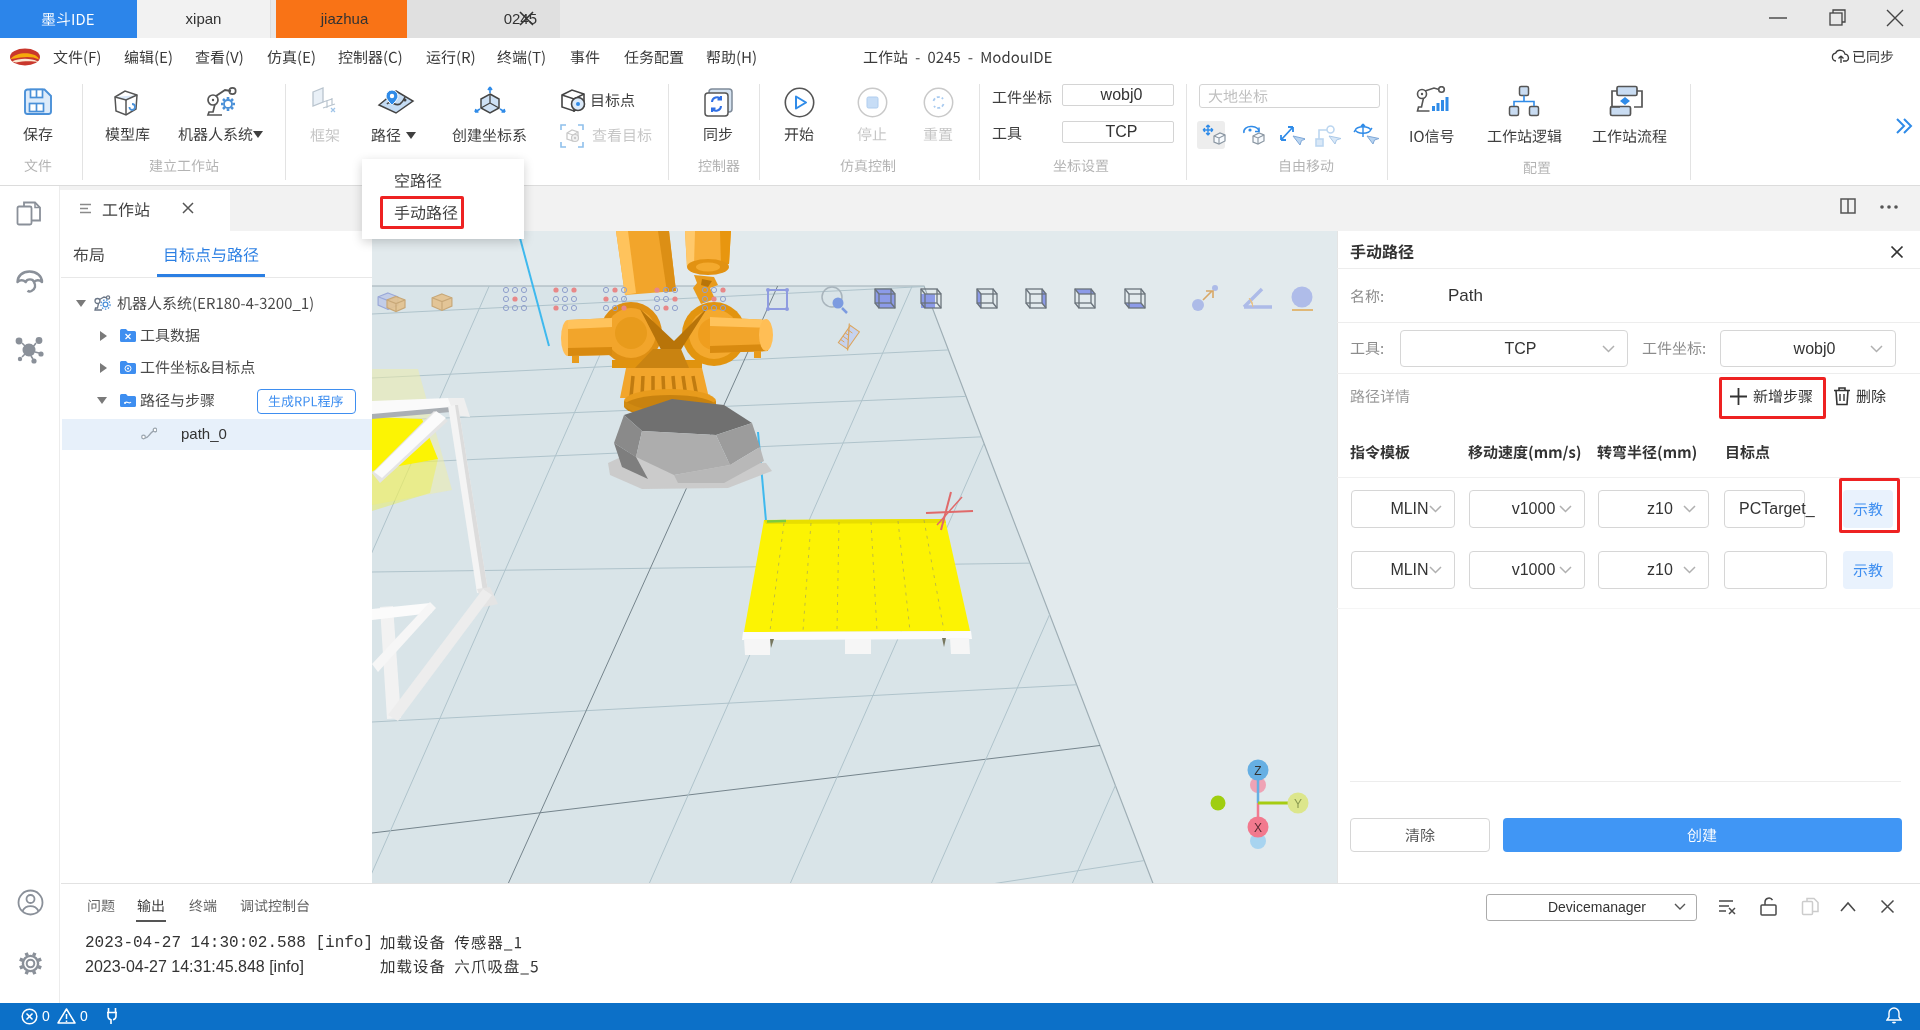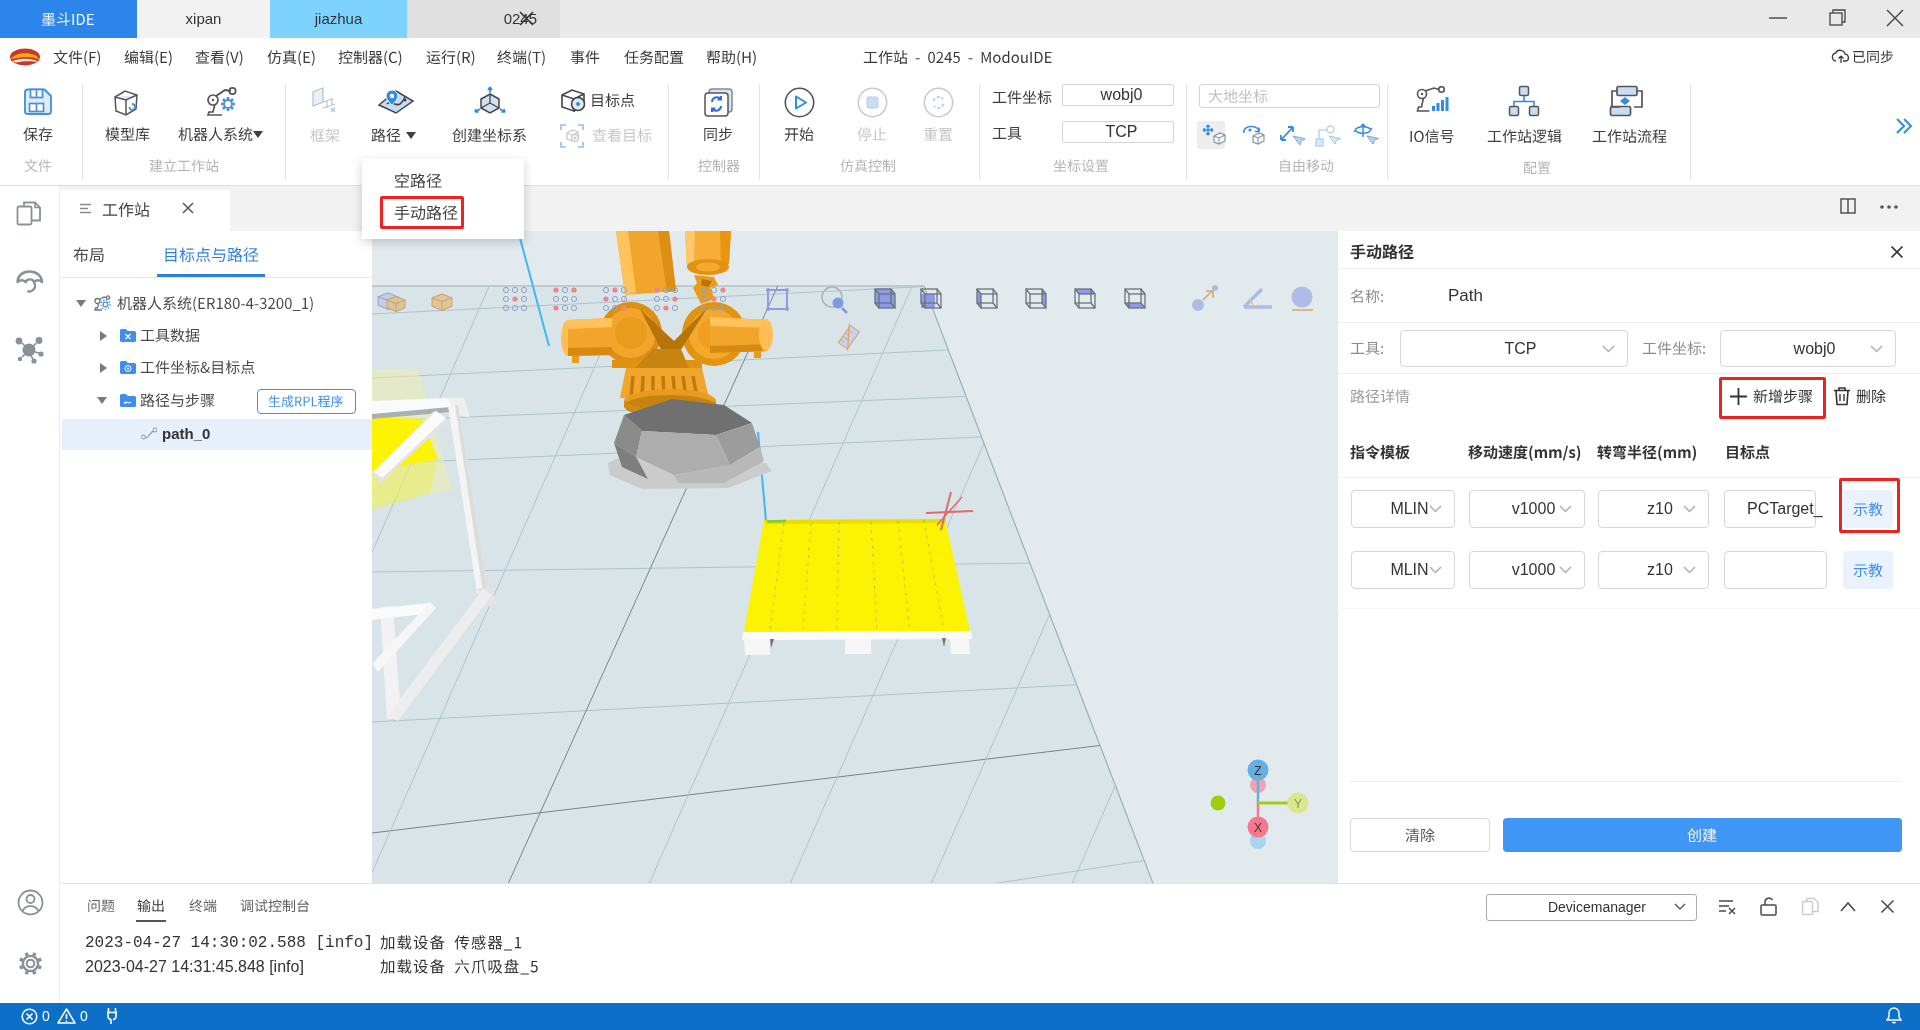--- a/index.html
+++ b/index.html
@@ -5,21 +5,21 @@
 .abs{position:absolute;}
 .b{box-sizing:border-box;text-align:center;}
 </style></head><body>
 <div class="abs" style="left:0;top:0;width:1920px;height:1030px;background:#fff">
 <div class="abs" style="left:0;top:0;width:1920px;height:38px;background:#E9E9E9"></div>
 <div class="abs" style="left:0;top:0;width:137px;height:38px;background:#2C85EA"></div>
 <svg style="position:absolute;left:41.2px;top:11.5px;overflow:visible" width="54" height="19">
       <path transform="translate(0,12.9)" d="M2.8 -4.6C2.5 -3.8 1.8 -3.1 1.0 -2.8L1.8 -2.2C2.7 -2.6 3.4 -3.4 3.7 -4.3ZM5.1 -4.3C5.3 -3.8 5.5 -3.2 5.6 -2.8L6.6 -3.0C6.5 -3.4 6.3 -4.0 6.1 -4.5ZM4.3 -10.7C4.7 -10.2 5.0 -9.5 5.2 -9.1L5.9 -9.4C5.8 -9.8 5.4 -10.4 5.0 -10.9ZM8.1 -4.3C8.5 -3.8 8.8 -3.2 9.0 -2.8L9.9 -3.1C9.8 -3.5 9.4 -4.1 9.0 -4.6ZM9.8 -10.9C9.6 -10.5 9.2 -9.7 8.8 -9.3L9.5 -9.0C9.9 -9.4 10.2 -10.1 10.6 -10.7ZM3.4 -11.2H6.9V-8.8H3.4ZM8.0 -11.2H11.5V-8.8H8.0ZM11.1 -4.2C11.8 -3.7 12.6 -2.9 13.0 -2.4L13.9 -2.8C13.5 -3.3 12.7 -4.1 12.0 -4.6H14.1V-5.5H8.0V-6.4H12.9V-7.2H8.0V-8.1H12.6V-12.0H2.4V-8.1H6.9V-7.2H2.2V-6.4H6.9V-5.5H0.9V-4.6H12.0ZM6.9 -3.3V-2.3H2.5V-1.4H6.9V-0.2H0.8V0.7H14.2V-0.2H8.0V-1.4H12.6V-2.3H8.0V-3.3Z M18.6 -10.8C19.8 -10.3 21.3 -9.4 22.1 -8.8L22.8 -9.7C22.0 -10.3 20.4 -11.2 19.2 -11.7ZM16.8 -7.4C18.2 -6.8 19.9 -5.9 20.8 -5.2L21.5 -6.2C20.6 -6.8 18.8 -7.7 17.5 -8.2ZM15.9 -2.9 16.0 -1.8 24.4 -3.0V1.2H25.5V-3.1L29.2 -3.7L29.0 -4.7L25.5 -4.2V-12.6H24.4V-4.1Z M31.5 0.0H32.9V-11.0H31.5Z M35.9 0.0H38.7C42.0 0.0 43.8 -2.1 43.8 -5.5C43.8 -9.0 42.0 -11.0 38.7 -11.0H35.9ZM37.3 -1.1V-9.9H38.5C41.1 -9.9 42.4 -8.3 42.4 -5.5C42.4 -2.8 41.1 -1.1 38.5 -1.1Z M46.2 0.0H52.7V-1.2H47.6V-5.2H51.8V-6.4H47.6V-9.8H52.6V-11.0H46.2Z" fill="#FFFFFF"></path>
     </svg>
 <div class="abs" style="left:137px;top:0;width:133px;height:38px;background:#F2F2F2;border-right:1px solid #DDD;color:#333;font-size:15px;text-align:center;line-height:38px">xipan</div>
-<div class="abs" style="left:270px;top:0;width:137px;height:38px;background:#7dd3fc;border-right:1px solid #DDD;color:#333;font-size:15px;text-align:center;line-height:38px">jiazhua</div>
+<div class="abs" style="left:276px;top:0;width:137px;height:38px;background:#f97316;border-right:1px solid #DDD;color:#333;font-size:15px;text-align:center;line-height:38px">jiazhua</div>
 <div class="abs" style="left:407px;top:0;width:130px;height:38px;background:#E0E0E0;color:#333;font-size:15px;line-height:38px;text-align:right">0245</div>
 <div class="abs" style="left:537px;top:0;width:23px;height:38px;background:#E0E0E0"></div>
 <svg class="abs" style="left:518px;top:10px" width="17" height="17">
       <path d="M2 2L15 15M15 2L2 15" stroke="#333" stroke-width="1.6"></path>
     </svg>
 <svg class="abs" style="left:1768px;top:8px" width="20" height="20">
       <path d="M1 10H19" stroke="#444" stroke-width="1.4"></path>
     </svg>
 <svg class="abs" style="left:1827px;top:8px" width="20" height="20">
       <rect x="3" y="5" width="12" height="12" fill="none" stroke="#444" stroke-width="1.3"></rect>
@@ -437,21 +437,21 @@
 <div class="abs b" style="left:257px;top:389px;width:99px;height:25px;border:1px solid #3E8EF0;border-radius:4px"></div>
 <svg style="position:absolute;left:268.2px;top:394.5px;overflow:visible" width="76" height="16">
       <path transform="translate(0,11.2)" d="M3.1 -10.7C2.6 -8.9 1.8 -7.0 0.7 -5.9C0.9 -5.8 1.4 -5.5 1.6 -5.3C2.1 -5.9 2.5 -6.6 2.9 -7.4H6.0V-4.6H2.1V-3.6H6.0V-0.3H0.7V0.6H12.3V-0.3H7.0V-3.6H11.2V-4.6H7.0V-7.4H11.7V-8.4H7.0V-10.9H6.0V-8.4H3.4C3.7 -9.1 3.9 -9.8 4.1 -10.5Z M20.1 -10.9C20.1 -10.2 20.1 -9.4 20.1 -8.7H14.7V-5.1C14.7 -3.4 14.5 -1.1 13.5 0.5C13.7 0.6 14.1 0.9 14.3 1.1C15.5 -0.6 15.7 -3.2 15.7 -5.0V-5.1H18.1C18.0 -2.9 17.9 -2.1 17.8 -1.9C17.7 -1.8 17.6 -1.7 17.4 -1.7C17.1 -1.7 16.6 -1.7 16.0 -1.8C16.1 -1.5 16.2 -1.2 16.2 -0.9C16.9 -0.8 17.5 -0.8 17.8 -0.9C18.2 -0.9 18.4 -1.0 18.6 -1.2C18.9 -1.6 18.9 -2.7 19.0 -5.6C19.0 -5.8 19.0 -6.0 19.0 -6.0H15.7V-7.8H20.2C20.4 -5.7 20.7 -3.7 21.2 -2.2C20.3 -1.2 19.3 -0.4 18.1 0.2C18.4 0.4 18.7 0.8 18.9 1.0C19.9 0.4 20.8 -0.3 21.6 -1.2C22.2 0.1 22.9 0.9 23.9 0.9C24.9 0.9 25.3 0.3 25.5 -1.9C25.2 -2.0 24.8 -2.2 24.6 -2.5C24.5 -0.7 24.4 -0.1 24.0 -0.1C23.3 -0.1 22.8 -0.8 22.3 -2.1C23.2 -3.3 24.0 -4.8 24.6 -6.5L23.6 -6.7C23.2 -5.4 22.6 -4.3 21.9 -3.2C21.6 -4.5 21.3 -6.0 21.2 -7.8H25.4V-8.7H21.1C21.1 -9.4 21.1 -10.2 21.1 -10.9ZM21.7 -10.3C22.6 -9.8 23.6 -9.2 24.0 -8.7L24.7 -9.4C24.2 -9.8 23.1 -10.5 22.3 -10.9Z M28.5 -5.0V-8.6H30.1C31.6 -8.6 32.4 -8.1 32.4 -6.9C32.4 -5.6 31.6 -5.0 30.1 -5.0ZM32.5 0.0H33.9L31.5 -4.2C32.8 -4.5 33.6 -5.4 33.6 -6.9C33.6 -8.8 32.2 -9.5 30.3 -9.5H27.3V0.0H28.5V-4.0H30.2Z M35.6 0.0H36.8V-3.8H38.3C40.4 -3.8 41.8 -4.7 41.8 -6.7C41.8 -8.8 40.4 -9.5 38.3 -9.5H35.6ZM36.8 -4.8V-8.6H38.1C39.8 -8.6 40.7 -8.1 40.7 -6.7C40.7 -5.4 39.9 -4.8 38.2 -4.8Z M43.8 0.0H49.2V-1.0H45.0V-9.5H43.8Z M56.5 -9.5H60.4V-7.1H56.5ZM55.5 -10.4V-6.3H61.3V-10.4ZM55.4 -2.7V-1.9H57.9V-0.2H54.5V0.7H62.1V-0.2H58.9V-1.9H61.5V-2.7H58.9V-4.3H61.8V-5.1H55.1V-4.3H57.9V-2.7ZM54.2 -10.7C53.3 -10.3 51.6 -9.9 50.1 -9.7C50.2 -9.5 50.3 -9.1 50.4 -8.9C51.0 -9.0 51.6 -9.1 52.3 -9.3V-7.3H50.2V-6.3H52.2C51.6 -4.8 50.8 -3.2 49.9 -2.2C50.1 -2.0 50.3 -1.6 50.4 -1.3C51.1 -2.1 51.8 -3.4 52.3 -4.7V1.0H53.3V-4.6C53.7 -4.0 54.2 -3.3 54.4 -3.0L55.0 -3.7C54.8 -4.0 53.6 -5.2 53.3 -5.5V-6.3H54.9V-7.3H53.3V-9.5C53.9 -9.6 54.4 -9.8 54.9 -10.0Z M67.4 -5.7C68.2 -5.3 69.3 -4.8 70.1 -4.4H65.5V-3.5H69.6V-0.1C69.6 0.1 69.5 0.1 69.3 0.2C69.0 0.2 68.1 0.2 67.2 0.1C67.3 0.4 67.5 0.8 67.5 1.1C68.7 1.1 69.5 1.1 69.9 0.9C70.4 0.8 70.6 0.5 70.6 -0.1V-3.5H73.4C72.9 -2.9 72.4 -2.3 72.0 -1.9L72.8 -1.5C73.5 -2.2 74.2 -3.2 74.9 -4.1L74.2 -4.4L74.0 -4.4H71.6L71.7 -4.5C71.4 -4.6 71.1 -4.8 70.7 -5.0C71.8 -5.6 72.9 -6.4 73.7 -7.2L73.0 -7.7L72.8 -7.6H66.3V-6.8H72.0C71.4 -6.3 70.6 -5.8 69.9 -5.4C69.2 -5.7 68.5 -6.0 68.0 -6.3ZM68.7 -10.7C68.9 -10.3 69.1 -9.9 69.3 -9.5H64.1V-5.8C64.1 -4.0 64.0 -1.3 62.9 0.5C63.2 0.6 63.6 0.9 63.8 1.1C64.9 -0.9 65.1 -3.8 65.1 -5.8V-8.6H74.9V-9.5H70.4C70.2 -9.9 69.9 -10.5 69.6 -11.0Z" fill="#3E8EF0"></path>
     </svg>
 <div class="abs" style="left:62px;top:419px;width:310px;height:31px;background:#E7F0FA"></div>
 <svg class="abs" style="left:141px;top:427px" width="16" height="13">
       <path d="M2 10c4 3 6-2 8-4s4-3 5-1" fill="none" stroke="#9AA4AE" stroke-width="1.5"></path>
       <circle cx="2.5" cy="10" r="1.8" fill="#fff" stroke="#9AA4AE" stroke-width="1.2"></circle>
       <circle cx="14" cy="3" r="1.8" fill="#fff" stroke="#9AA4AE" stroke-width="1.2"></circle>
     </svg>
-<div class="abs" style="left:162px;top:425px;font-size:15px;font-weight:bold;color:#333">path_0</div>
+<div class="abs" style="left:181px;top:425px;font-size:15px;font-weight:normal;color:#333">path_0</div>
 <div class="abs b" style="left:61px;top:883px;width:1859px;height:120px;background:#FFFFFF;border-top:1px solid #E2E2E2"></div>
 <svg style="position:absolute;left:87.0px;top:899.0px;overflow:visible" width="28" height="18">
       <path transform="translate(0,12.0)" d="M1.3 -8.6V1.1H2.3V-8.6ZM1.5 -11.1C2.2 -10.3 3.1 -9.3 3.5 -8.7L4.3 -9.3C3.9 -9.9 2.9 -10.9 2.2 -11.6ZM5.0 -11.0V-10.0H11.6V-0.4C11.6 -0.1 11.6 -0.0 11.3 -0.0C11.1 -0.0 10.2 0.0 9.4 -0.0C9.5 0.3 9.7 0.7 9.8 1.0C10.9 1.0 11.6 1.0 12.1 0.8C12.5 0.6 12.7 0.3 12.7 -0.4V-11.0ZM4.5 -7.5V-1.4H5.5V-2.4H9.4V-7.5ZM5.5 -6.6H8.4V-3.3H5.5Z M16.5 -8.6H19.3V-7.5H16.5ZM16.5 -10.4H19.3V-9.4H16.5ZM15.5 -11.2V-6.8H20.3V-11.2ZM23.7 -7.4C23.6 -3.8 23.4 -2.0 20.4 -1.1C20.6 -0.9 20.8 -0.6 20.9 -0.4C24.1 -1.4 24.5 -3.5 24.6 -7.4ZM24.2 -2.6C25.1 -2.0 26.2 -1.1 26.7 -0.5L27.4 -1.1C26.8 -1.7 25.7 -2.6 24.8 -3.2ZM15.7 -4.2C15.7 -2.2 15.4 -0.5 14.5 0.6C14.7 0.7 15.1 1.0 15.2 1.1C15.8 0.4 16.1 -0.4 16.3 -1.4C17.6 0.5 19.6 0.8 22.6 0.8H27.1C27.2 0.5 27.3 0.1 27.5 -0.1C26.7 -0.1 23.2 -0.1 22.6 -0.1C20.9 -0.1 19.5 -0.2 18.4 -0.6V-2.6H20.8V-3.4H18.4V-4.9H21.0V-5.7H14.7V-4.9H17.5V-1.1C17.1 -1.5 16.8 -1.9 16.5 -2.5C16.6 -3.0 16.6 -3.6 16.6 -4.2ZM21.6 -8.9V-3.0H22.4V-8.1H25.8V-3.1H26.7V-8.9H24.1C24.2 -9.3 24.4 -9.8 24.6 -10.3H27.4V-11.1H21.0V-10.3H23.5C23.4 -9.8 23.3 -9.3 23.1 -8.9Z" fill="#616161"></path>
     </svg>
 <svg style="position:absolute;left:137.0px;top:899.0px;overflow:visible" width="28" height="18">
       <path transform="translate(0,12.0)" d="M10.3 -6.3V-1.2H11.1V-6.3ZM12.1 -6.8V-0.1C12.1 0.1 12.0 0.1 11.8 0.1C11.7 0.1 11.1 0.1 10.5 0.1C10.6 0.4 10.7 0.8 10.7 1.0C11.6 1.0 12.1 1.0 12.5 0.8C12.8 0.7 12.9 0.4 12.9 -0.1V-6.8ZM1.0 -4.6C1.1 -4.7 1.5 -4.8 2.0 -4.8H3.1V-2.9C2.1 -2.7 1.3 -2.5 0.6 -2.3L0.8 -1.3L3.1 -1.9V1.1H4.0V-2.2L5.2 -2.5L5.1 -3.3L4.0 -3.1V-4.8H5.1V-5.8H4.0V-7.9H3.1V-5.8H1.8C2.2 -6.8 2.6 -7.9 2.8 -9.1H5.1V-10.1H3.0C3.1 -10.6 3.2 -11.1 3.3 -11.6L2.3 -11.7C2.3 -11.2 2.2 -10.6 2.1 -10.1H0.7V-9.1H1.9C1.7 -8.0 1.4 -7.0 1.3 -6.7C1.1 -6.0 0.9 -5.6 0.7 -5.5C0.8 -5.3 0.9 -4.8 1.0 -4.6ZM9.2 -11.8C8.3 -10.3 6.6 -8.9 4.9 -8.2C5.1 -8.0 5.4 -7.6 5.6 -7.4C5.9 -7.6 6.3 -7.8 6.7 -8.0V-7.4H11.9V-8.1C12.2 -7.9 12.6 -7.7 13.0 -7.5C13.1 -7.8 13.4 -8.1 13.6 -8.3C12.2 -9.0 10.8 -9.8 9.8 -11.0L10.1 -11.4ZM7.1 -8.3C7.9 -8.9 8.6 -9.6 9.2 -10.3C9.9 -9.5 10.7 -8.9 11.6 -8.3ZM8.6 -5.7V-4.6H6.7V-5.7ZM5.8 -6.5V1.1H6.7V-1.8H8.6V0.0C8.6 0.1 8.6 0.2 8.5 0.2C8.3 0.2 8.0 0.2 7.5 0.2C7.6 0.4 7.8 0.8 7.8 1.0C8.4 1.0 8.8 1.0 9.1 0.9C9.4 0.7 9.5 0.5 9.5 0.0V-6.5ZM6.7 -3.8H8.6V-2.6H6.7Z M15.5 -4.8V0.3H25.4V1.1H26.5V-4.8H25.4V-0.8H21.5V-5.7H26.0V-10.5H24.8V-6.7H21.5V-11.7H20.4V-6.7H17.2V-10.5H16.1V-5.7H20.4V-0.8H16.6V-4.8Z" fill="#3C3C3C"></path>
     </svg>
 <div class="abs" style="left:136px;top:920px;width:30px;height:2px;background:#555"></div>
 <svg style="position:absolute;left:189.0px;top:899.0px;overflow:visible" width="28" height="18">
       <path transform="translate(0,12.0)" d="M0.5 -0.7 0.7 0.3C2.0 0.0 3.9 -0.4 5.6 -0.7L5.5 -1.7C3.7 -1.3 1.8 -0.9 0.5 -0.7ZM7.9 -3.7C8.9 -3.3 10.2 -2.6 10.8 -2.1L11.5 -2.9C10.8 -3.3 9.5 -4.0 8.5 -4.4ZM6.4 -1.1C8.3 -0.6 10.6 0.4 11.9 1.1L12.5 0.3C11.2 -0.4 8.9 -1.4 7.0 -1.9ZM8.2 -11.8C7.6 -10.5 6.7 -9.0 5.2 -7.8L5.5 -8.2L4.6 -8.8C4.3 -8.2 4.0 -7.7 3.7 -7.2L1.9 -7.1C2.7 -8.3 3.5 -9.8 4.2 -11.4L3.2 -11.8C2.6 -10.1 1.6 -8.3 1.2 -7.8C1.0 -7.3 0.7 -7.0 0.4 -6.9C0.6 -6.7 0.7 -6.2 0.8 -5.9C1.0 -6.0 1.3 -6.1 3.1 -6.3C2.5 -5.4 1.9 -4.7 1.6 -4.5C1.2 -3.9 0.9 -3.6 0.5 -3.5C0.7 -3.3 0.8 -2.8 0.9 -2.6C1.2 -2.7 1.7 -2.8 5.3 -3.4C5.3 -3.6 5.3 -4.0 5.3 -4.3L2.3 -3.9C3.3 -5.0 4.3 -6.4 5.2 -7.8C5.4 -7.6 5.8 -7.3 5.9 -7.1C6.5 -7.5 6.9 -8.0 7.4 -8.5C7.8 -7.9 8.3 -7.2 8.8 -6.6C7.8 -5.8 6.6 -5.1 5.3 -4.6C5.5 -4.4 5.9 -4.0 6.0 -3.8C7.2 -4.3 8.5 -5.0 9.5 -5.9C10.6 -5.0 11.8 -4.2 13.0 -3.8C13.1 -4.0 13.4 -4.4 13.7 -4.6C12.5 -5.1 11.3 -5.7 10.3 -6.6C11.2 -7.5 12.1 -8.7 12.6 -10.0L11.9 -10.3L11.8 -10.3H8.6C8.8 -10.7 9.1 -11.2 9.3 -11.6ZM8.0 -9.4H11.2C10.8 -8.6 10.2 -7.9 9.6 -7.3C8.9 -7.9 8.4 -8.6 8.0 -9.3Z M14.7 -9.1V-8.1H19.4V-9.1ZM15.1 -7.3C15.5 -5.8 15.7 -3.7 15.8 -2.3L16.6 -2.5C16.5 -3.9 16.3 -5.9 16.0 -7.5ZM16.1 -11.3C16.4 -10.7 16.9 -9.8 17.0 -9.3L18.0 -9.6C17.8 -10.1 17.4 -11.0 17.0 -11.6ZM19.7 -4.5V1.1H20.6V-3.6H21.9V1.0H22.7V-3.6H24.0V1.0H24.9V-3.6H26.2V0.1C26.2 0.3 26.1 0.3 26.0 0.3C25.9 0.3 25.5 0.3 25.1 0.3C25.2 0.5 25.4 0.9 25.4 1.1C26.1 1.1 26.4 1.1 26.7 1.0C27.0 0.8 27.1 0.6 27.1 0.2V-4.5H23.5L23.9 -5.8H27.4V-6.7H19.3V-5.8H22.7C22.6 -5.3 22.5 -4.9 22.4 -4.5ZM19.9 -11.1V-7.7H26.9V-11.1H25.9V-8.7H23.8V-11.7H22.8V-8.7H20.8V-11.1ZM18.1 -7.6C17.9 -5.9 17.6 -3.4 17.2 -1.9C16.2 -1.7 15.3 -1.5 14.6 -1.3L14.9 -0.3C16.2 -0.6 17.9 -1.1 19.5 -1.5L19.4 -2.5L18.0 -2.1C18.4 -3.6 18.7 -5.8 19.0 -7.4Z" fill="#616161"></path>
@@ -571,21 +571,21 @@
       <path d="M1 1l5.5 5.5L12 1" fill="none" stroke="#B0B0B0" stroke-width="1.5"></path>
     </svg>
 <div class="abs b" style="left:1469px;top:490px;width:116px;height:38px;border:1px solid #D6D6D6;border-radius:4px;font-size:16px;color:#333;line-height:36px;padding-left:13px">v1000</div>
     <svg class="abs" style="left:1559px;top:505.0px" width="13" height="9">
       <path d="M1 1l5.5 5.5L12 1" fill="none" stroke="#B0B0B0" stroke-width="1.5"></path>
     </svg>
 <div class="abs b" style="left:1598px;top:490px;width:111px;height:38px;border:1px solid #D6D6D6;border-radius:4px;font-size:16px;color:#333;line-height:36px;padding-left:13px">z10</div>
     <svg class="abs" style="left:1683px;top:505.0px" width="13" height="9">
       <path d="M1 1l5.5 5.5L12 1" fill="none" stroke="#B0B0B0" stroke-width="1.5"></path>
     </svg>
-<div class="abs b" style="left:1724px;top:490px;width:92px;height:38px;border:1px solid #D6D6D6;border-radius:4px;font-size:16px;color:#333;line-height:36px;padding-left:22px">PCTarget_</div>
+<div class="abs b" style="left:1724px;top:490px;width:81px;height:38px;border:1px solid #D6D6D6;border-radius:4px;font-size:16px;color:#333;line-height:36px;padding-left:14px">PCTarget_</div>
 <div class="abs b" style="left:1843px;top:490px;width:50px;height:38px;background:#E9F2FD;border-radius:4px"></div>
 <svg style="position:absolute;left:1853.0px;top:501.5px;overflow:visible" width="30" height="19">
       <path transform="translate(0,12.9)" d="M3.5 -5.3C2.9 -3.6 1.8 -1.9 0.5 -0.8C0.8 -0.7 1.3 -0.4 1.6 -0.2C2.7 -1.3 3.9 -3.1 4.7 -5.0ZM10.3 -4.8C11.3 -3.4 12.5 -1.4 12.9 -0.1L14.0 -0.7C13.6 -1.9 12.4 -3.8 11.3 -5.2ZM2.2 -11.5V-10.4H12.8V-11.5ZM0.9 -7.8V-6.7H6.9V-0.3C6.9 -0.0 6.8 0.0 6.6 0.0C6.3 0.0 5.3 0.0 4.3 0.0C4.4 0.3 4.6 0.8 4.7 1.2C6.0 1.2 6.9 1.2 7.4 1.0C7.9 0.8 8.1 0.5 8.1 -0.3V-6.7H14.1V-7.8Z M24.5 -12.6C24.0 -10.1 23.3 -7.7 22.1 -6.1L21.6 -6.5L21.4 -6.5H19.8C20.1 -6.8 20.5 -7.2 20.8 -7.6H22.9V-8.6H21.5C22.2 -9.6 22.7 -10.7 23.2 -12.0L22.2 -12.3C21.7 -10.9 21.0 -9.7 20.2 -8.6H19.3V-10.0H21.1V-11.0H19.3V-12.6H18.2V-11.0H16.2V-10.0H18.2V-8.6H15.6V-7.6H19.4C19.1 -7.2 18.7 -6.8 18.3 -6.5H16.8V-5.5H17.2C16.7 -5.2 16.1 -4.8 15.5 -4.5C15.7 -4.3 16.1 -3.9 16.3 -3.6C17.2 -4.2 18.1 -4.8 18.9 -5.5H20.5C20.0 -5.1 19.3 -4.5 18.8 -4.2V-3.1L15.6 -2.8L15.7 -1.8L18.8 -2.1V-0.0C18.8 0.2 18.7 0.2 18.5 0.2C18.3 0.2 17.7 0.2 16.9 0.2C17.1 0.5 17.2 0.9 17.3 1.2C18.3 1.2 18.9 1.2 19.3 1.0C19.7 0.9 19.8 0.6 19.8 0.0V-2.2L23.0 -2.5V-3.5L19.8 -3.2V-3.9C20.6 -4.5 21.5 -5.2 22.1 -5.9C22.4 -5.7 22.8 -5.4 22.9 -5.2C23.3 -5.7 23.7 -6.3 24.0 -7.0C24.3 -5.4 24.7 -4.0 25.3 -2.8C24.5 -1.5 23.3 -0.5 21.7 0.2C21.9 0.5 22.3 1.0 22.4 1.2C23.9 0.5 25.0 -0.5 25.9 -1.7C26.6 -0.4 27.6 0.5 28.7 1.2C28.9 0.9 29.3 0.5 29.5 0.3C28.3 -0.4 27.3 -1.4 26.6 -2.7C27.5 -4.3 28.1 -6.3 28.5 -8.8H29.4V-9.8H25.0C25.2 -10.7 25.4 -11.5 25.6 -12.4ZM24.7 -8.8H27.3C27.0 -6.9 26.6 -5.3 26.0 -4.0C25.4 -5.4 25.0 -7.0 24.7 -8.8Z" fill="#3E8EF0"></path>
     </svg>
 <div class="abs b" style="left:1351px;top:551px;width:104px;height:38px;border:1px solid #D6D6D6;border-radius:4px;font-size:16px;color:#333;line-height:36px;padding-left:13px">MLIN</div>
     <svg class="abs" style="left:1429px;top:566.0px" width="13" height="9">
       <path d="M1 1l5.5 5.5L12 1" fill="none" stroke="#B0B0B0" stroke-width="1.5"></path>
     </svg>
 <div class="abs b" style="left:1469px;top:551px;width:116px;height:38px;border:1px solid #D6D6D6;border-radius:4px;font-size:16px;color:#333;line-height:36px;padding-left:13px">v1000</div>
     <svg class="abs" style="left:1559px;top:566.0px" width="13" height="9">

